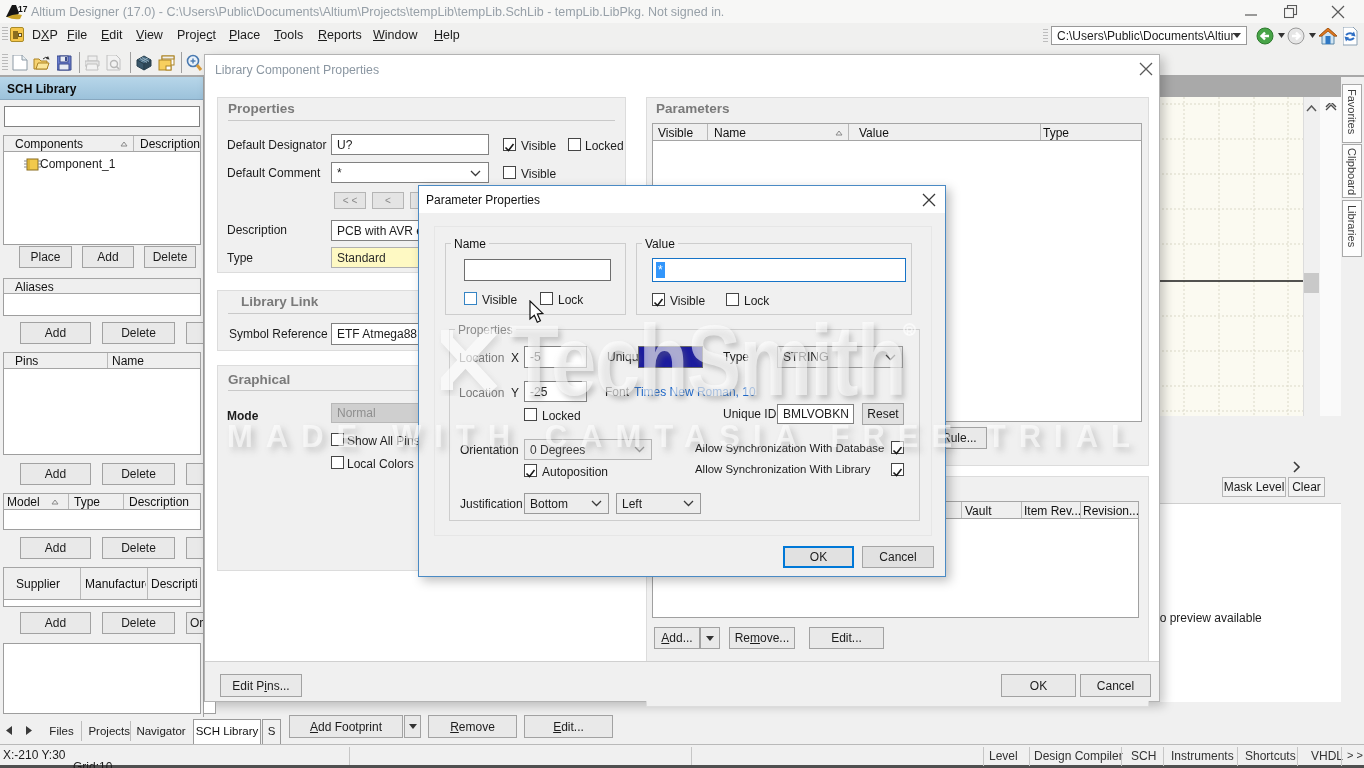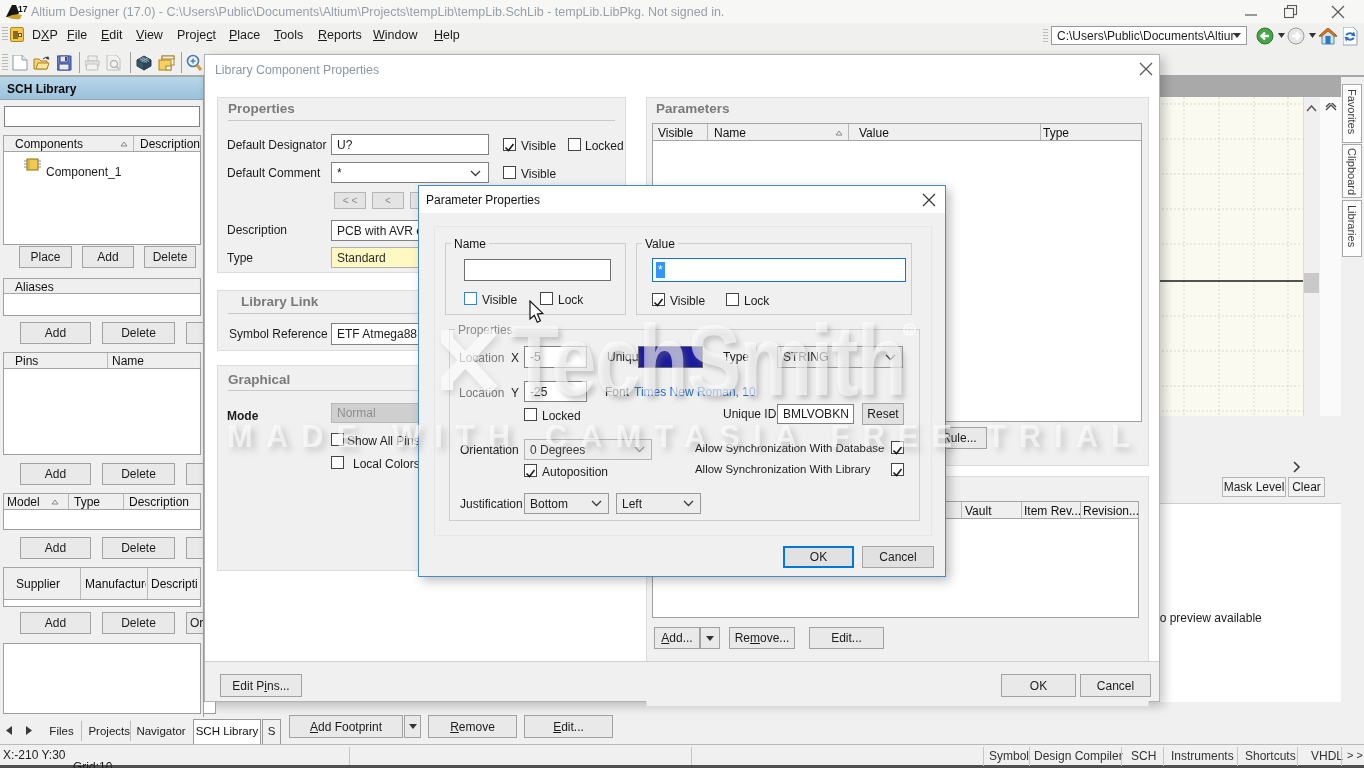--- a/index.html
+++ b/index.html
@@ -230,21 +230,21 @@
 <div class="abs" style="left:193px;top:719px;width:68px;height:25px;background:#fff;border:1px solid #9a9a9a;border-bottom:0;font-size:11.5px;color:#111;text-align:center;line-height:22px;">SCH Library</div>
 <div class="abs" style="left:262px;top:719px;width:19px;height:25px;background:#f0f0f0;border:1px solid #9a9a9a;border-bottom:0;font-size:11.5px;color:#222;text-align:center;line-height:22px;">S</div>
 
 <div class="abs" style="left:0;top:744px;width:1364px;height:24px;background:#f0f0f0;border-top:1px solid #b9b9b9;"></div>
 <div class="abs" style="left:0;top:765px;width:1364px;height:3px;background:#4f4f4f;"></div>
 <div class="lbl" style="left:3px;top:748px;font-size:12px;">X:-210 Y:30</div>
 <div class="lbl" style="left:73px;top:748px;font-size:12px;margin-top:12px;">Grid:10</div>
 <div class="sep" style="left:349px;top:747px;height:18px;background:#c6c6c6;"></div>
 <div class="sep" style="left:691px;top:747px;height:18px;background:#c6c6c6;"></div>
 <div class="sep" style="left:983px;top:747px;height:19px;background:#c6c6c6;"></div>
-<div class="lbl" style="left:989px;top:749px;font-size:12px;color:#333;">Symbol</div>
+<div class="lbl" style="left:989px;top:749px;font-size:12px;color:#333;">Level</div>
 <div class="sep" style="left:1029px;top:747px;height:19px;background:#c6c6c6;"></div>
 <div class="lbl" style="left:1034px;top:749px;font-size:12px;color:#333;">Design Compiler</div>
 <div class="sep" style="left:1121px;top:747px;height:19px;background:#c6c6c6;"></div>
 <div class="lbl" style="left:1131px;top:749px;font-size:12px;color:#333;">SCH</div>
 <div class="sep" style="left:1163px;top:747px;height:19px;background:#c6c6c6;"></div>
 <div class="lbl" style="left:1171px;top:749px;font-size:12px;color:#333;">Instruments</div>
 <div class="sep" style="left:1237px;top:747px;height:19px;background:#c6c6c6;"></div>
 <div class="lbl" style="left:1245px;top:749px;font-size:12px;color:#333;">Shortcuts</div>
 <div class="sep" style="left:1297px;top:747px;height:19px;background:#c6c6c6;"></div>
 <div class="lbl" style="left:1311px;top:749px;font-size:12px;color:#333;">VHDL</div>
@@ -272,21 +272,21 @@
         <g stroke="#8a8a8a" stroke-width="1">
           <line x1="0" y1="4" x2="3" y2="4"></line>
           <line x1="0" y1="7" x2="3" y2="7"></line>
           <line x1="0" y1="10" x2="3" y2="10"></line>
           <line x1="14" y1="4" x2="17" y2="4"></line>
           <line x1="14" y1="7" x2="17" y2="7"></line>
           <line x1="14" y1="10" x2="17" y2="10"></line>
         </g>
         <line x1="5" y1="2" x2="5" y2="13" stroke="#c9a227"></line>
       </svg>
-  <div class="lbl" style="left:46px;top:80px;margin-top:8px;">Component_1</div>
+  <div class="lbl" style="left:40px;top:80px;">Component_1</div>
 
   <div class="btn" style="left:19px;top:169px;width:53px;height:22px;">Place</div>
   <div class="btn" style="left:82px;top:169px;width:52px;height:22px;">Add</div>
   <div class="btn" style="left:144px;top:169px;width:52px;height:22px;">Delete</div>
 
   <div class="abs" style="left:3px;top:201px;width:198px;height:38px;background:#fff;border:1px solid #9e9e9e;"></div>
   <div class="th" style="left:3px;top:201px;width:198px;height:16px;"></div>
   <div class="thtxt" style="left:15px;top:203px;">Aliases</div>
   <div class="btn" style="left:20px;top:245px;width:71px;height:22px;">Add</div>
   <div class="btn" style="left:102px;top:245px;width:73px;height:22px;">Delete</div>
@@ -368,21 +368,21 @@
   <div class="inp" style="left:126px;top:268px;width:172px;height:22px;">ETF Atmega88</div>
 
   <div class="grp" style="left:12px;top:310px;width:409px;height:206px;"></div>
   <div class="ghead" style="left:23px;top:317px;text-align:right;">Graphical</div>
   <div class="gline" style="left:23px;top:335px;width:387px;"></div>
   <div class="lbl" style="left:22px;top:354px;font-weight:bold;">Mode</div>
   <div class="inp" style="left:126px;top:348px;width:172px;height:20px;background:#cfcfcf;border-color:#b8b8b8;color:#8f8f8f;">Normal</div>
   <div class="cb" style="left:126px;top:378px;"></div>
   <div class="lbl" style="left:142px;top:379px;">Show All Pins</div>
   <div class="cb" style="left:126px;top:401px;"></div>
-  <div class="lbl" style="left:148px;top:402px;">Local Colors</div>
+  <div class="lbl" style="left:142px;top:402px;">Local Colors</div>
 
   <div class="grp" style="left:441px;top:42px;width:503px;height:369px;"></div>
   <div class="ghead" style="left:451px;top:46px;">Parameters</div>
   <div class="abs" style="left:447px;top:68px;width:490px;height:299px;background:#fff;border:1px solid #a0a0a0;"></div>
   <div class="th" style="left:447px;top:68px;width:490px;height:18px;"></div>
   <div class="thtxt" style="left:453px;top:71px;">Visible</div>
   <div class="sep" style="left:502px;top:69px;height:16px;"></div>
   <div class="thtxt" style="left:509px;top:71px;">Name</div>
   <svg class="abs" style="left:630px;top:75px;" width="8" height="6">
         <polygon points="1,5 7,5 4,1" fill="none" stroke="#8a8a8a"></polygon>

